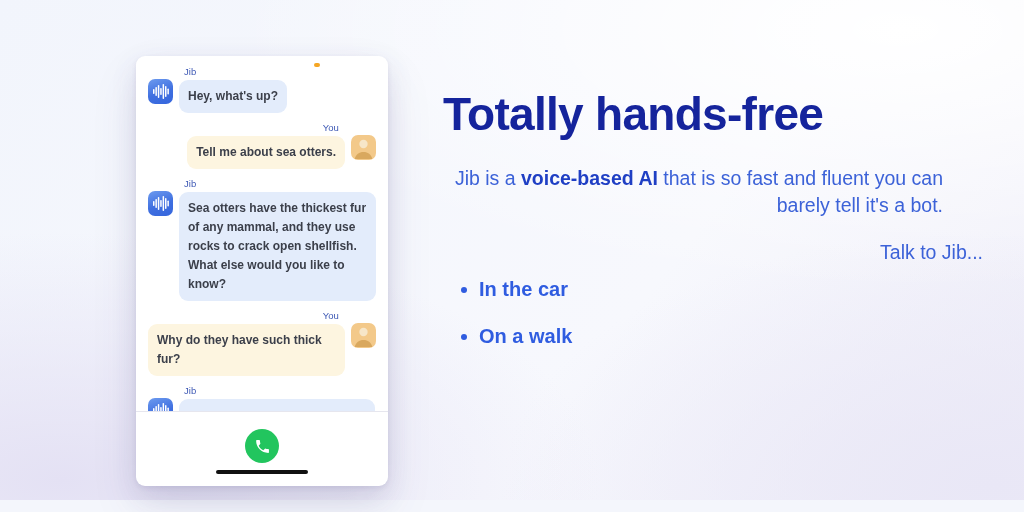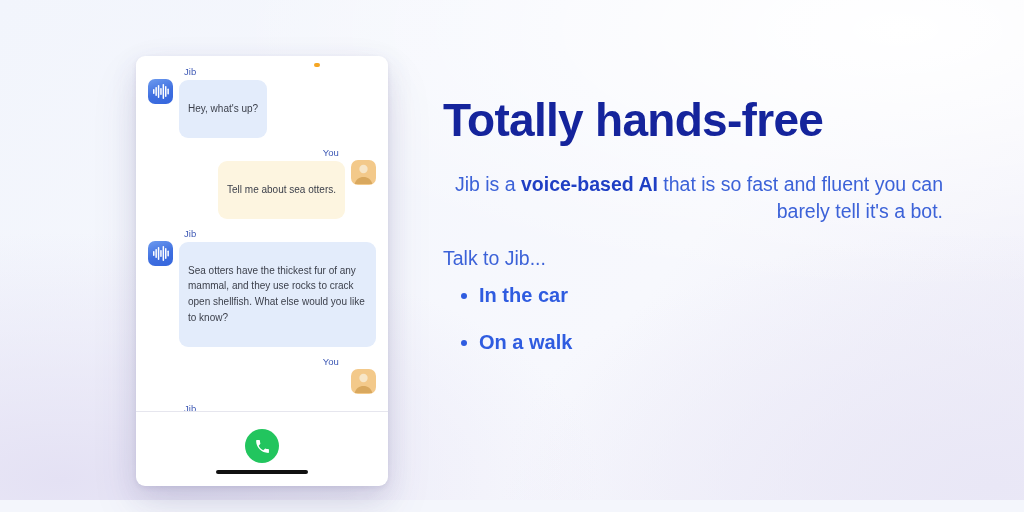--- a/index.html
+++ b/index.html
@@ -95,25 +95,26 @@
   .speaker {
     font-size: 9.5px;
     color: #3f5ab5;
     margin: 0 0 3px 5px;
     letter-spacing: .1px;
   }
   .col.right .speaker { margin: 0 6px 3px 0; }
 
   .bubble {
     border-radius: 9px;
-    padding: 21px 9px;
-    font-size: 10px;
+    padding: 7px 9px;
+    font-size: 12px;
     line-height: 1.58;
     color: #3b3f4a;
     max-width: 196px;
+    font-weight: bold;
   }
   .bubble.jib  { background: #e3ecfb; }
   .bubble.you  { background: #fdf5e0; }
 
   .wave-row {
     display: flex;
     align-items: center;
     gap: 1px;
     height: 13px;
     margin-top: 6px;
@@ -155,21 +156,21 @@
     width: 92px;
     height: 4px;
     border-radius: 3px;
     background: #111111;
   }
 
   
   .copy {
     position: absolute;
     left: 443px;
-    top: 96px;
+    top: 90px;
     width: 540px;
   }
   .headline {
     margin: 0;
     font-size: 46px;
     line-height: 1.06;
     font-weight: 700;
     color: #15249c;
     letter-spacing: -0.7px;
   }
@@ -179,20 +180,21 @@
     line-height: 1.42;
     color: #3c62d8;
     max-width: 500px;
     text-align: right;
   }
   .lede b { color: #1f3fc4; font-weight: 700; }
   .talk {
     margin: 21px 0 0 0;
     font-size: 19.5px;
     color: #3c62d8;
+    text-align: right;
   }
   .bullets {
     margin: 14px 0 0 0;
     padding-left: 36px;
     list-style: none;
   }
   .bullets li {
     position: relative;
     font-size: 20px;
     font-weight: 700;
@@ -262,20 +264,21 @@
             </svg>
           </div>
           <div class="col left">
             <div class="speaker">Jib</div>
             <div class="bubble jib"><span>Sea otters have the thickest fur of any mammal, and they use rocks to crack open shellfish. What else would you like to know?</span></div>
           </div>
         </div>
         <div class="msg right">
           <div class="col right">
             <div class="speaker">You</div>
+            <div class="bubble you"><span>Why do they have such thick fur?</span></div>
           </div>
           <div class="avatar avatar-you">
             <svg width="25" height="25" viewBox="0 0 24 24">
               <circle cx="12" cy="8.6" r="4" fill="#f7e6c8"></circle>
               <path d="M3.6 23c.9-4.3 4.3-6.6 8.4-6.6S19.5 18.7 20.4 23z" fill="#d9a85e"></path>
             </svg>
           </div>
         </div>
         <div class="msg">
           <div class="avatar avatar-jib">

